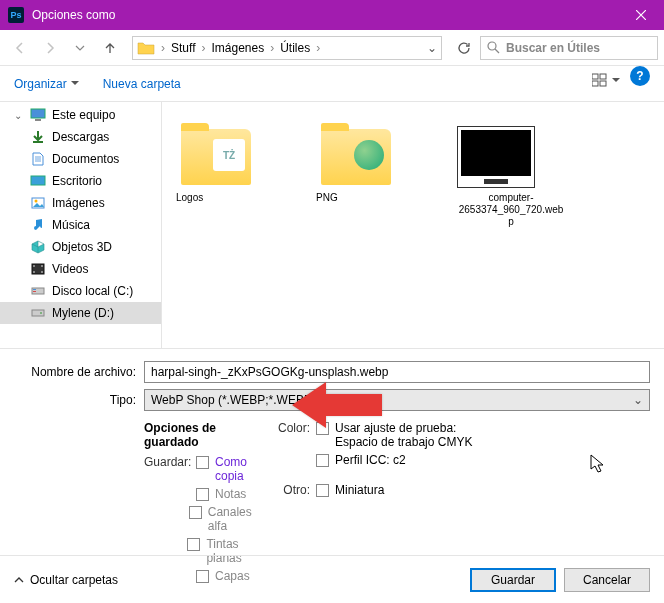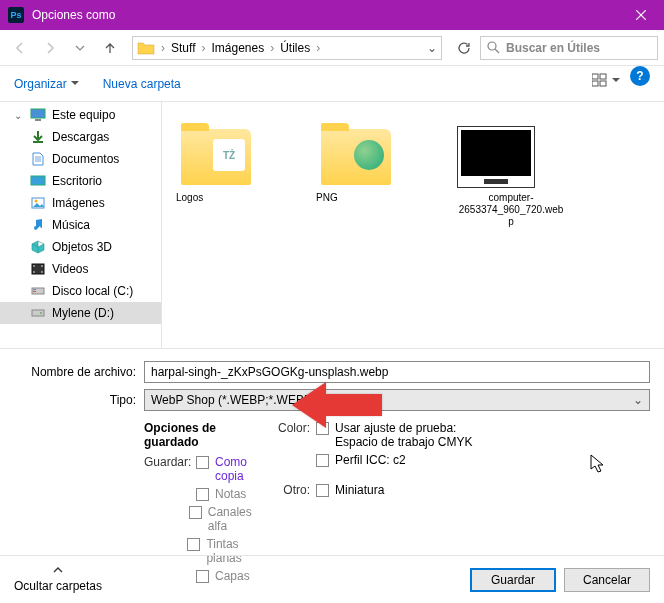--- a/index.html
+++ b/index.html
@@ -60,21 +60,21 @@
 .opts-col { width: 250px; padding-left: 130px; }
 .opts-col2 { flex: 1; }
 .opts-title { font-weight: bold; margin-bottom: 6px; }
 .opt-row { display: flex; align-items: flex-start; margin-bottom: 4px; gap: 6px; }
 .opt-row .lbl { width: 46px; text-align: right; color: #333; }
 .chk { width: 13px; height: 13px; border: 1px solid #888; background: #fff; flex-shrink: 0; margin-top: 1px; }
 .chk-link { color: #6d28d9; }
 .opt-text { color: #888; }
 
 .footer { position: absolute; bottom: 0; left: 0; right: 0; height: 48px; border-top: 1px solid #e5e5e5; display: flex; align-items: center; padding: 0 14px; }
-.hide-folders { display: flex; align-items: center; gap: 6px; cursor: pointer; flex-direction: column; }
+.hide-folders { display: flex; align-items: center; gap: 6px; cursor: pointer; }
 .footer-spacer { flex: 1; }
 .btn { width: 86px; height: 24px; border: 1px solid #aaa; background: #e8e8e8; display: flex; align-items: center; justify-content: center; cursor: pointer; margin-left: 8px; }
 .btn.primary { border: 2px solid #0078d7; }
 
 .arrow-annot { position: absolute; left: 292px; top: 382px; pointer-events: none; }
 .arrow-annot svg { filter: drop-shadow(0 0 1px rgba(0,0,0,0.2)); }
 
 .cursor-annot { position: absolute; left: 590px; top: 454px; pointer-events: none; }
 
 svg { display: block; }

